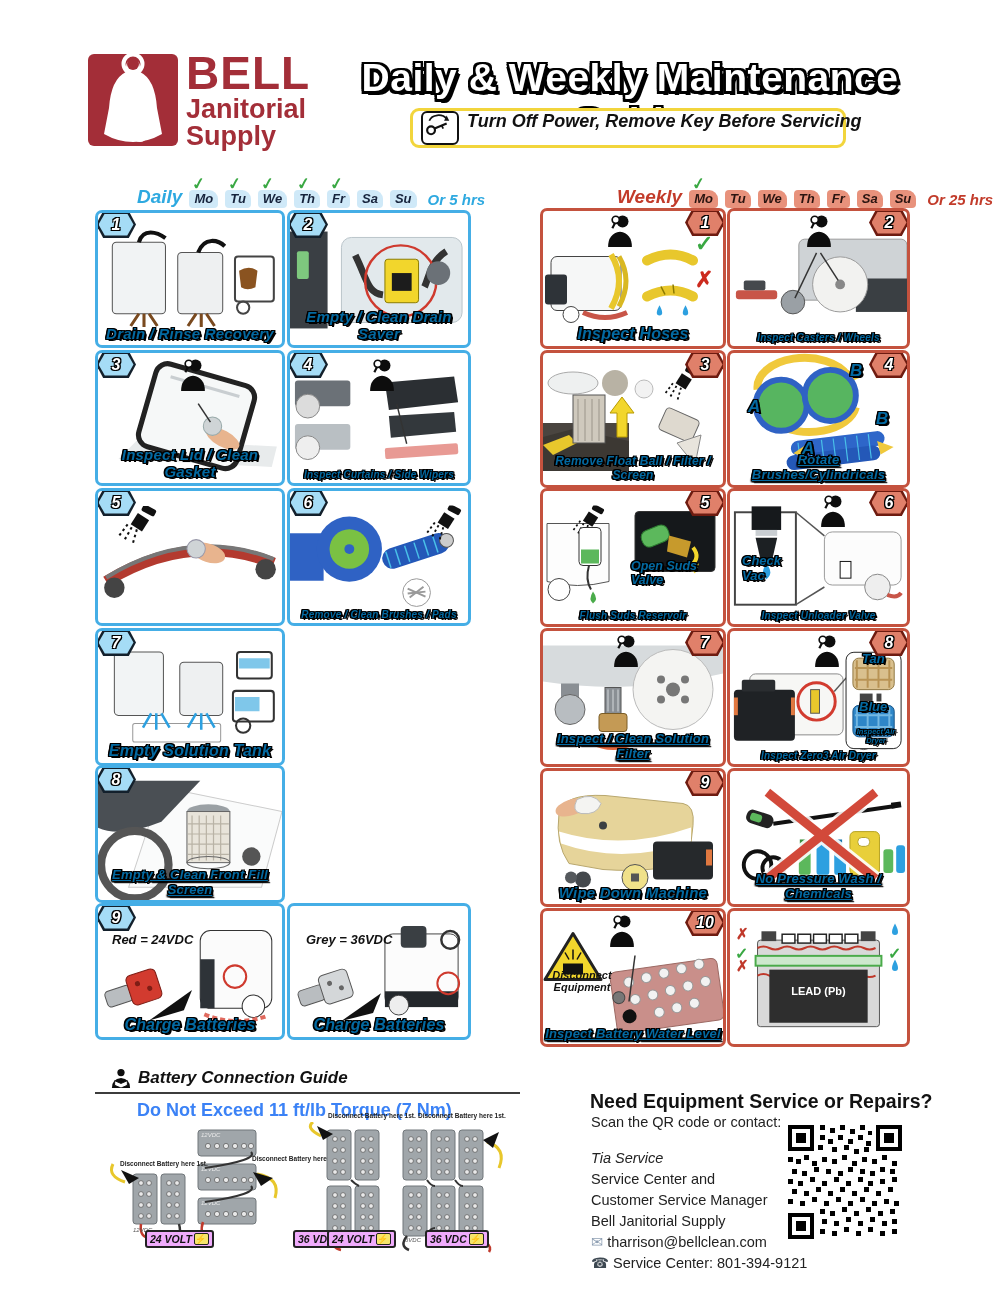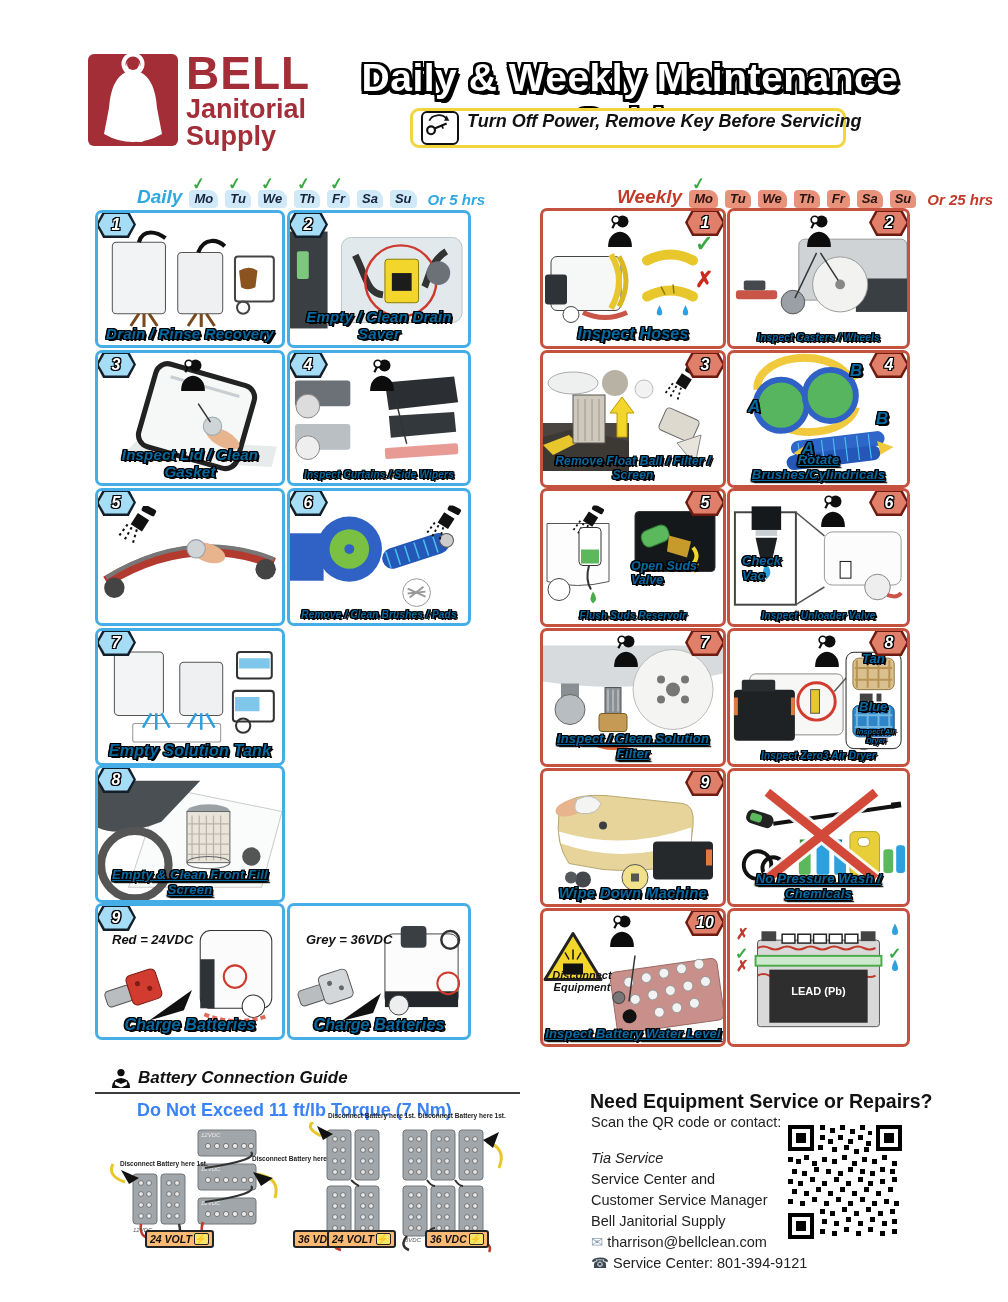--- a/index.html
+++ b/index.html
@@ -55,21 +55,21 @@
   .b-w i{background:#e0806a;}
   .insp{position:absolute;width:34px;height:34px;z-index:3;}
   .note{position:absolute;font-style:italic;font-weight:bold;font-size:13px;color:#111;z-index:4;}
   .mini-ol{position:absolute;z-index:5;}
   .mark{position:absolute;font-weight:bold;z-index:5;font-style:normal;}
   
   .bg-title{font-size:17px;font-weight:bold;font-style:italic;color:#111;}
   .bg-rule{left:95px;top:1092px;width:425px;height:0;border-top:2px solid #3c3c3c;}
   .bg-note{font-size:18px;font-weight:bold;color:#3b82f6;}
   .bg-small{position:absolute;font-size:6.5px;font-weight:bold;color:#222;z-index:5;white-space:nowrap;}
-  .volt{position:absolute;background:#fdba74;border:2px solid #222;border-radius:3px;padding:1px 3px;
+  .volt{position:absolute;background:#f0abfc;border:2px solid #222;border-radius:3px;padding:1px 3px;
         font-size:10.5px;font-weight:bold;font-style:italic;display:flex;align-items:center;gap:2px;z-index:5;}
   .volt .bolt{border:1.5px solid #222;border-radius:2px;padding:0 1px;font-size:9px;font-style:normal;background:#f7e56a;}
   
   .contact-h{font-size:19.5px;font-weight:800;color:#121212;}
   .contact-sub{font-size:14.5px;color:#222;}
   .contact-block{font-size:14.5px;line-height:21px;color:#222;}
   .contact-block .name{font-style:italic;}
   .cicon{color:#8fa0b4;margin-right:4px;}
   .cicon2{color:#3d4852;margin-right:4px;}
 </style>

